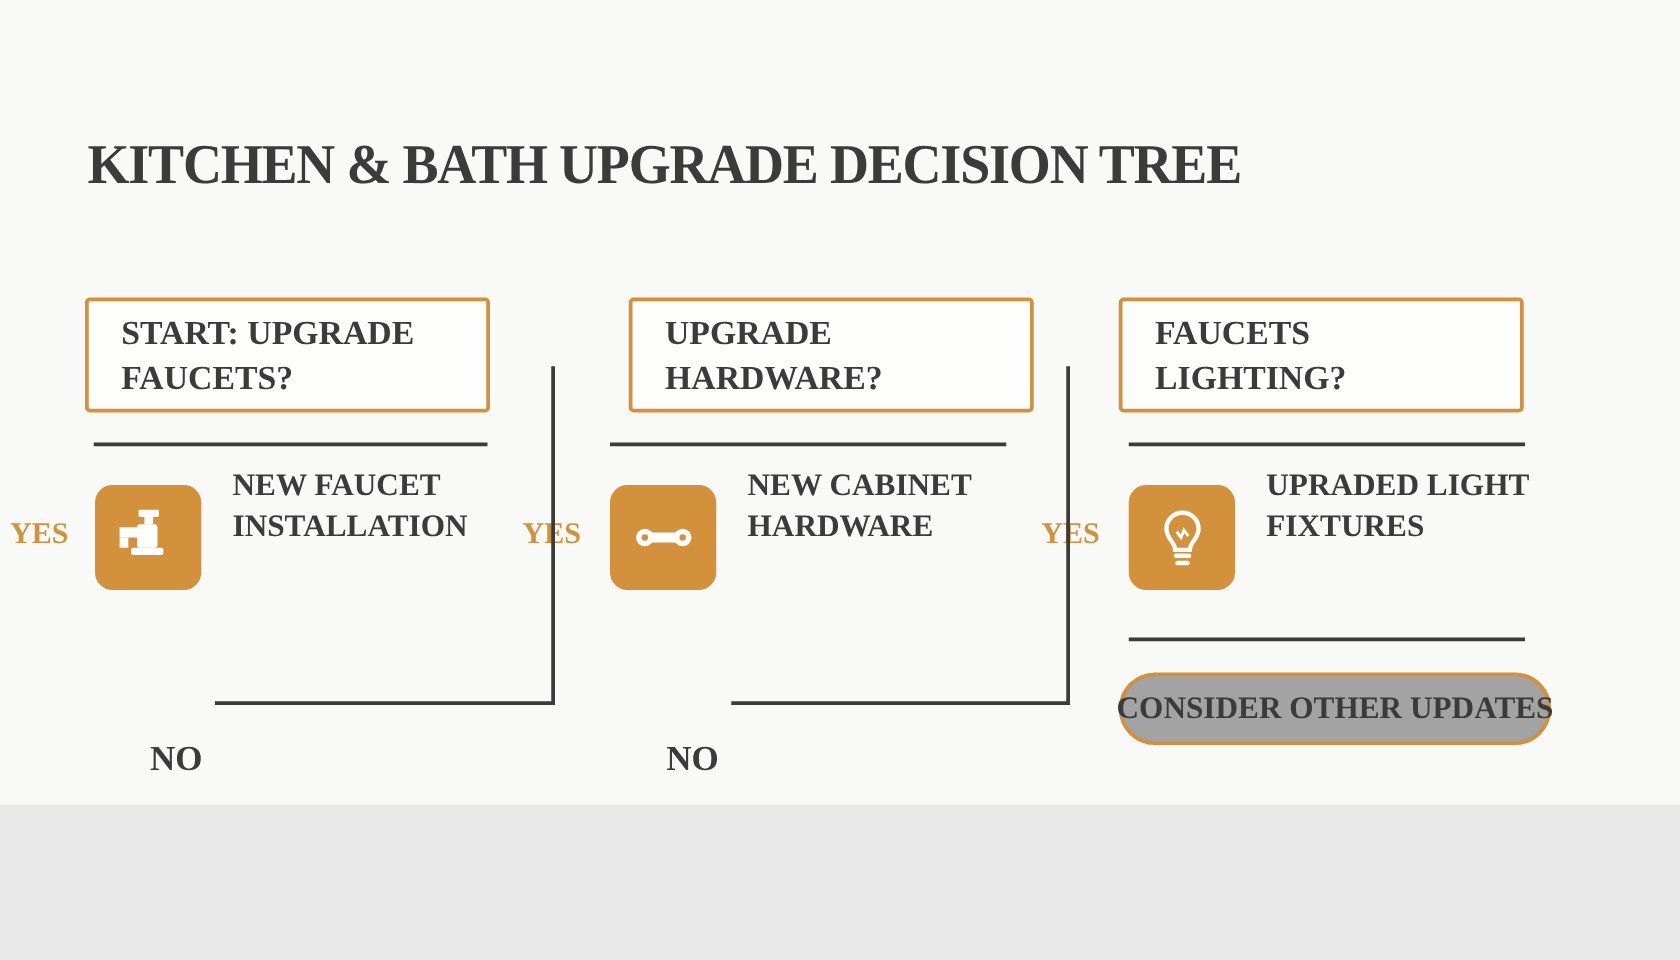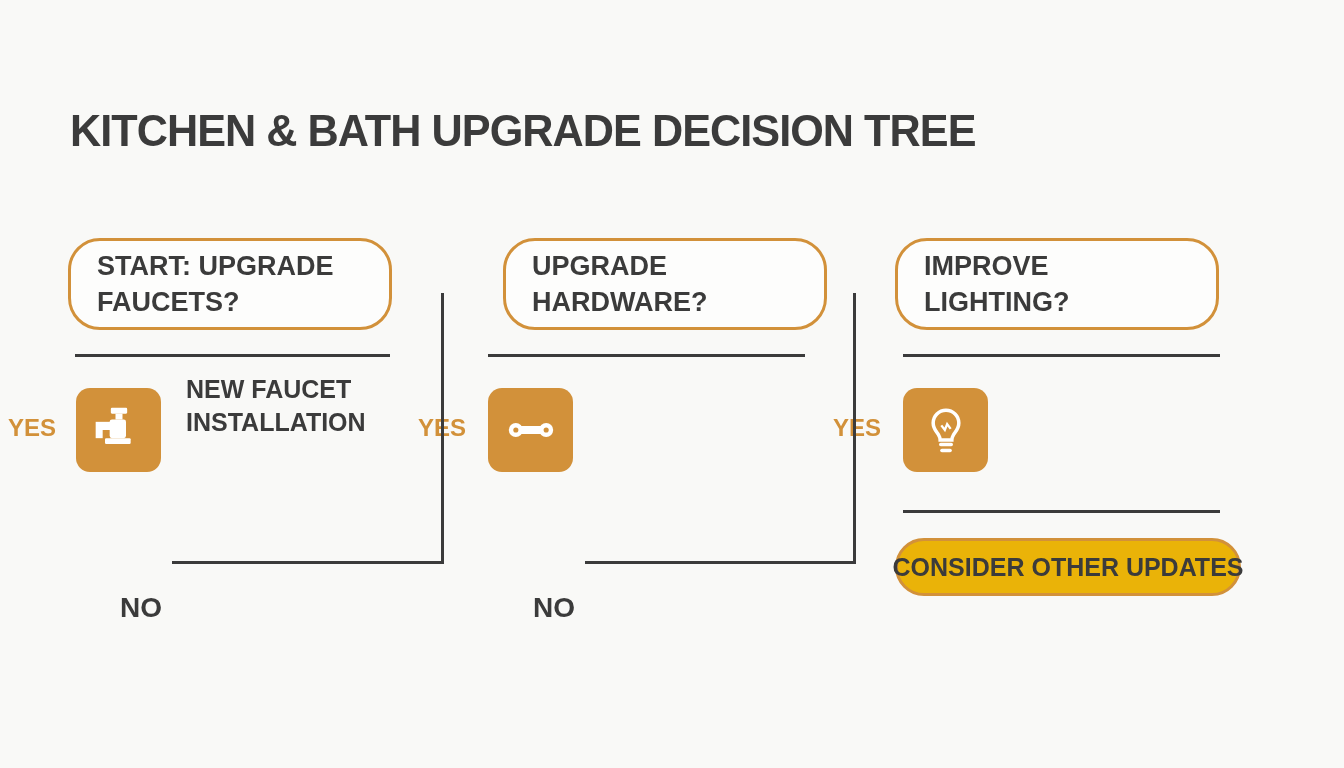--- a/index.html
+++ b/index.html
@@ -6,44 +6,45 @@
     margin: 0;
     padding: 0;
   }
   body {
     font-family: "Liberation Sans", sans-serif;
     background: #e8e8e8;
   }
   #canvas {
     position: relative;
     width: 1344px;
-    height: 768px;
+    height: 644px;
     background: #f9f9f7;
     overflow: hidden;
+    font-family: Liberation Serif, serif;
   }
   .title {
     position: absolute;
     left: 70px;
     top: 105px;
     font-size: 45px;
     font-weight: bold;
     letter-spacing: -1px;
     color: #3b3b3b;
     transform: scaleX(0.96);
     transform-origin: left;
     white-space: nowrap;
   }
   .qbox {
     position: absolute;
     top: 238px;
     height: 92px;
     width: 324px;
     background: #fdfdfc;
     border: 3px solid #d2913a;
-    border-radius: 32px;
+    border-radius: 4px;
     display: flex;
     align-items: center;
     padding-left: 26px;
     box-sizing: border-box;
   }
   .qbox .qtext {
     font-size: 27px;
     font-weight: bold;
     color: #3b3b3b;
     line-height: 1.35;
@@ -93,21 +94,21 @@
     font-weight: bold;
     color: #3b3b3b;
     margin-top: 45px;
   }
   .fallback-box {
     position: absolute;
     left: 895px;
     top: 538px;
     width: 346px;
     height: 58px;
-    background: #eab308;
+    background: #a3a3a3;
     border: 3px solid #d2913a;
     border-radius: 29px;
     display: flex;
     align-items: center;
     justify-content: center;
     box-sizing: border-box;
   }
   .fallback-box .ftext {
     font-size: 25px;
     font-weight: bold;
@@ -125,21 +126,21 @@
 
   <div class="qbox" style="left:68px;">
     <div class="qtext">START: UPGRADE FAUCETS?</div>
   </div>
 
   <div class="qbox" style="left:483px;margin-left:20px;">
     <div class="qtext">UPGRADE HARDWARE?</div>
   </div>
 
   <div class="qbox" style="left:895px;">
-    <div class="qtext">IMPROVE LIGHTING?</div>
+    <div class="qtext">FAUCETS LIGHTING?</div>
   </div>
 
   <div class="hline" style="left:75px; top:354px; width:315px;"></div>
   <div class="hline" style="left:488px; top:354px; width:317px;"></div>
   <div class="hline" style="left:903px; top:354px; width:317px;"></div>
 
   <div class="yes" style="left:8px;">YES</div>
   <div class="yes" style="left:418px;">YES</div>
   <div class="yes" style="left:833px;">YES</div>
 
@@ -173,20 +174,22 @@
         <path d="M20 20 l3 4 l2 -5 l3 4" stroke-width="2"></path>
       </g>
       <g fill="#ffffff">
         <rect x="18" y="35" width="12" height="3" rx="1.5"></rect>
         <rect x="19" y="40" width="10" height="3" rx="1.5"></rect>
       </g>
     </svg>
   </div>
 
   <div class="result" style="left:186px;">NEW FAUCET INSTALLATION</div>
+  <div class="result" style="left:598px;">NEW CABINET HARDWARE</div>
+  <div class="result" style="left:1013px;">UPRADED LIGHT FIXTURES</div>
 
   <div class="no" style="left:120px;">NO</div>
   <div class="no" style="left:533px;">NO</div>
 
   <div class="hline" style="left:172px; top:561px; width:271px;"></div>
   <div class="hline" style="left:585px; top:561px; width:270px;"></div>
 
   <div class="vline" style="left:441px; top:293px; height:271px;"></div>
   <div class="vline" style="left:853px; top:293px; height:271px;"></div>
 

